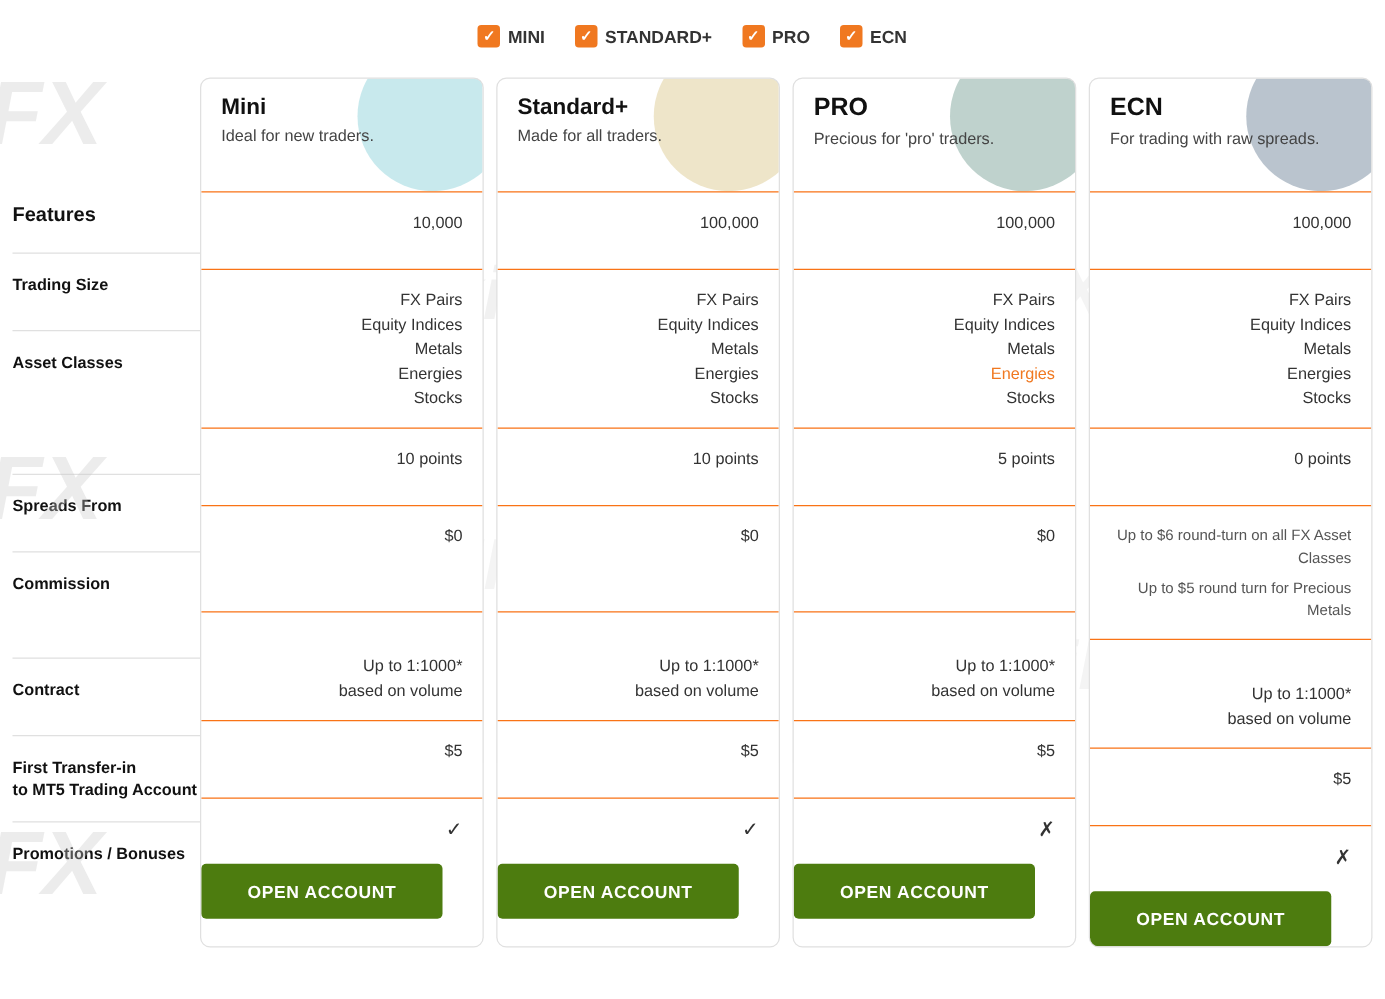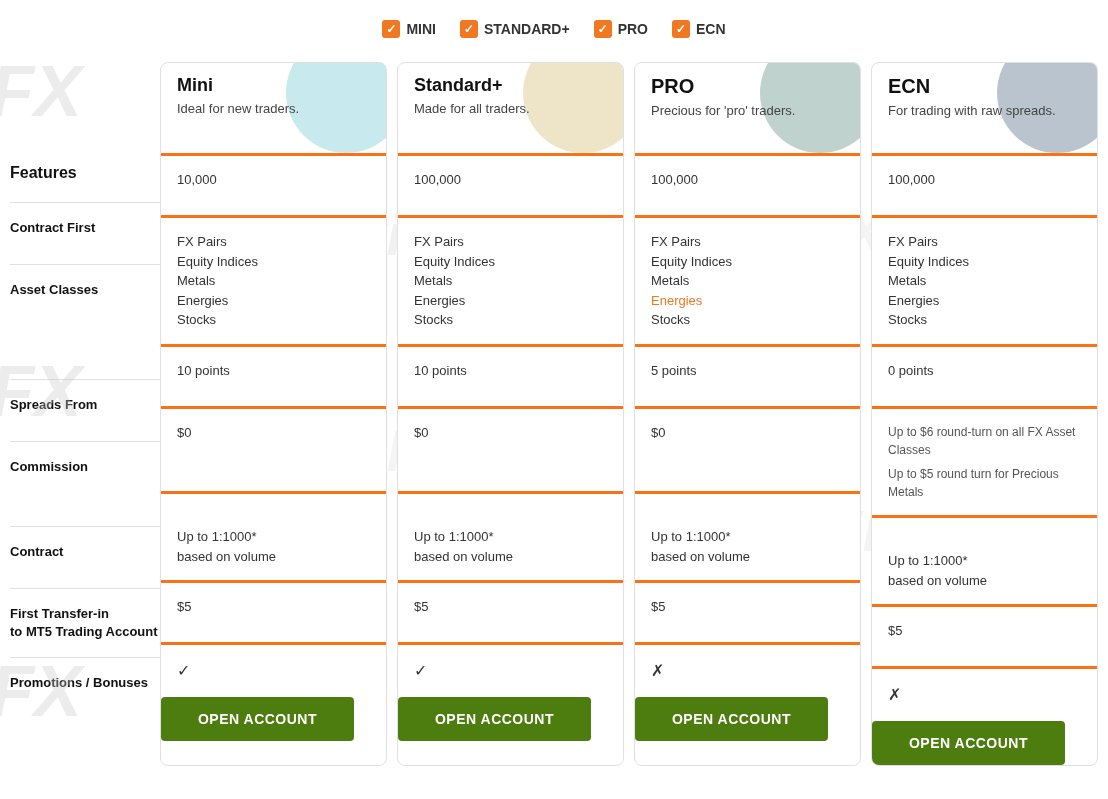--- a/index.html
+++ b/index.html
@@ -147,25 +147,26 @@
       font-size: 13px;
       color: #444;
       margin-top: 4px;
       line-height: 1.4;
       position: relative;
       z-index: 2;
     }
 
     .account-row {
       padding: 14px 16px;
-      border-top: 3px solid #f97316;
+      border-top: 1px solid #f97316;
       font-size: 13px;
       color: #333;
       line-height: 1.5;
       min-height: 50px;
+      text-align: right;
     }
 
     .account-row .small-text {
       font-size: 12px;
       color: #555;
     }
 
     .energies-orange {
       color: #f07820;
     }
@@ -229,21 +230,21 @@
       <span>ECN</span>
     </div>
   </div>
 
   <div class="comparison-table">
 
     <div class="features-col">
       <div class="features-header">Features</div>
 
       <div class="feature-row row-contract">
-        <div class="feature-row-inner">Contract First</div>
+        <div class="feature-row-inner">Trading Size</div>
       </div>
       <div class="feature-row row-asset">
         <div class="feature-row-inner">Asset Classes</div>
       </div>
       <div class="feature-row row-spreads">
         <div class="feature-row-inner">Spreads From</div>
       </div>
       <div class="feature-row row-commission">
         <div class="feature-row-inner">Commission</div>
       </div>

